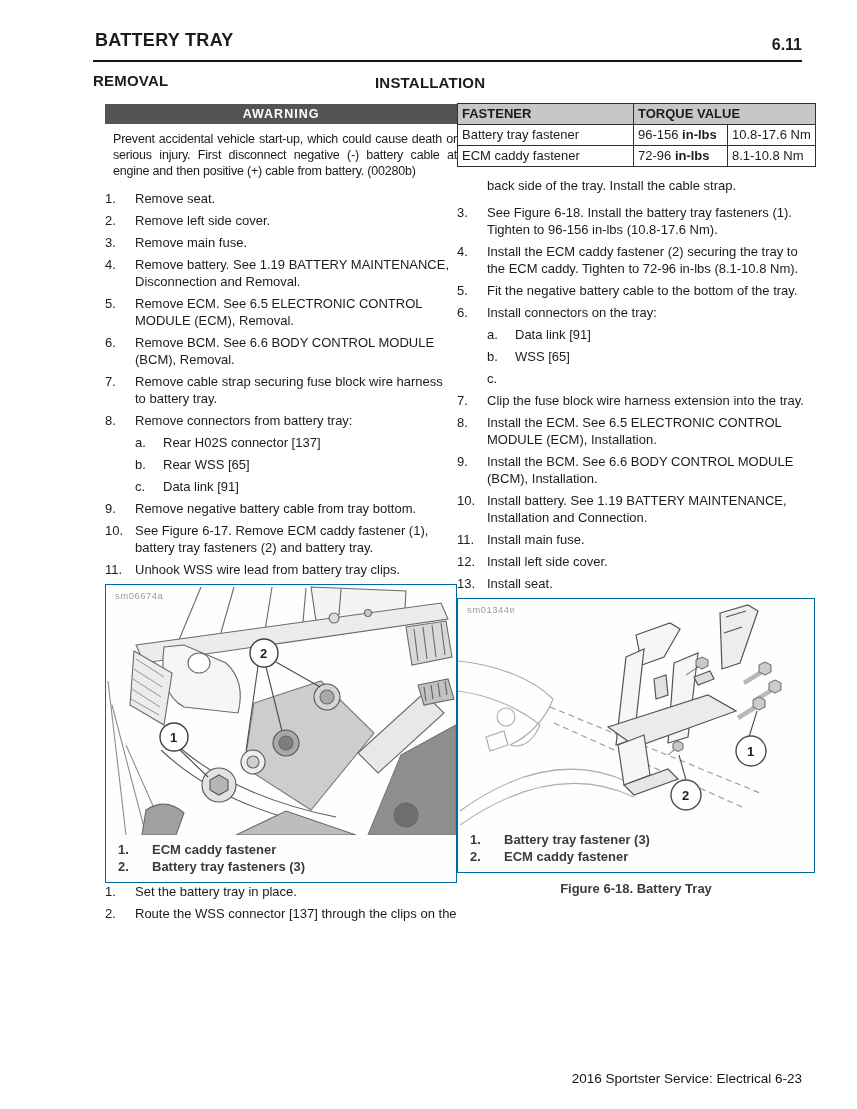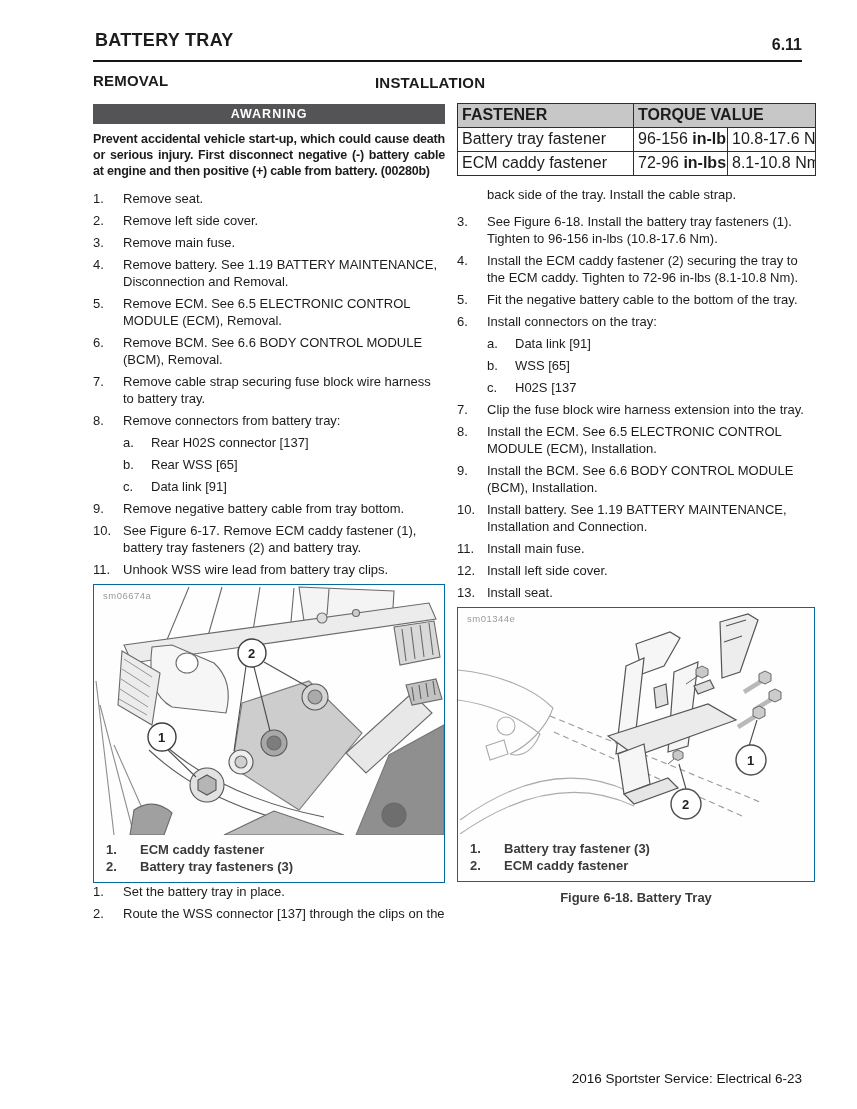--- a/index.html
+++ b/index.html
@@ -8,42 +8,42 @@
     font-family:"Liberation Sans",sans-serif;color:#1c1c1c;overflow:hidden;
   }
   
   .doc-title{position:absolute;left:95px;top:30px;font-size:18px;font-weight:bold;letter-spacing:.3px;}
   .section-num{position:absolute;top:36px;right:55px;font-size:16px;font-weight:bold;}
   .title-rule{position:absolute;left:93px;top:60px;width:709px;height:2px;background:#151515;}
   .col-heading{position:absolute;font-size:15px;font-weight:bold;letter-spacing:.2px;}
   #removal-heading{left:93px;top:72px;}
   #installation-heading{left:375px;top:74px;}
   
-  .col-left{position:absolute;left:93px;top:104px;width:352px;}
+  .col-left{position:absolute;left:105px;top:104px;width:352px;}
   .col-right{position:absolute;left:457px;top:102px;width:358px;}
   
   .warn-bar{background:#545456;color:#ffffff;text-align:center;font-weight:bold;
     font-size:12.5px;letter-spacing:1px;height:20px;line-height:20px;}
-  .warn-text{font-weight:bold;font-size:12.5px;line-height:16px;text-align:justify;
-    margin:7px 0 11px 0;letter-spacing:-.2px;}
+  .warn-text{font-weight:normal;font-size:12.5px;line-height:16px;text-align:justify;
+    margin:7px 0 11px 8px;letter-spacing:-.2px;}
   
   .step{display:flex;font-size:13px;line-height:17px;margin-bottom:5px;}
   .step .num{flex:0 0 30px;}
   .step .txt{flex:1;}
   .step.sub{padding-left:30px;}
   .step.sub .num{flex:0 0 28px;}
   
   .figure{border:1px solid #0369a1;position:relative;background:#fefefe;margin-top:6px;}
   .watermark{position:absolute;top:5px;left:9px;font-size:9.5px;color:#9a9a9a;letter-spacing:.5px;}
   .legend{padding:2px 0 7px 12px;}
   .legend-row{display:flex;font-size:13px;line-height:17px;font-weight:bold;color:#3b3b3b;}
   .legend-row .num{flex:0 0 34px;}
   .caption{text-align:center;font-weight:bold;font-size:13px;color:#3b3b3b;margin:8px 0 10px 0;}
   
-  table.torque{border-collapse:collapse;table-layout:fixed;width:358px;font-size:16px;margin:1px 0 10px 0;}
+  table.torque{border-collapse:collapse;table-layout:fixed;width:358px;font-size:13px;margin:1px 0 10px 0;}
   table.torque th,table.torque td{border:1px solid #2f2f2f;padding:2px 4px 3px 4px;text-align:left;
     overflow:hidden;white-space:nowrap;}
   table.torque th{background:#c7c7c7;font-weight:bold;}
   th.th-torque{text-align:center;margin-top:37px;}
   .continuation{font-size:13px;line-height:17px;padding-left:30px;margin-bottom:10px;}
   
   .footer{position:absolute;left:457px;top:1071px;width:345px;text-align:right;
     font-size:13.5px;font-weight:normal;color:#151515;}
   svg text.co{font-family:"Liberation Sans",sans-serif;font-size:13px;font-weight:bold;fill:#222;}
 </style>
@@ -236,21 +236,20 @@
       <div class="step sub">
           <span class="num">a.</span>
           <span class="txt">Data link [91]</span>
         </div>
       <div class="step sub">
           <span class="num">b.</span>
           <span class="txt">WSS [65]</span>
         </div>
       <div class="step sub">
           <span class="num">c.</span>
-          <span class="txt">H02S [137</span>
         </div>
       <div class="step">
           <span class="num">7.</span>
           <span class="txt">Clip the fuse block wire harness extension into the tray.</span>
         </div>
       <div class="step">
           <span class="num">8.</span>
           <span class="txt">Install the ECM. See 6.5 ELECTRONIC CONTROL MODULE (ECM), Installation.</span>
         </div>
       <div class="step">

